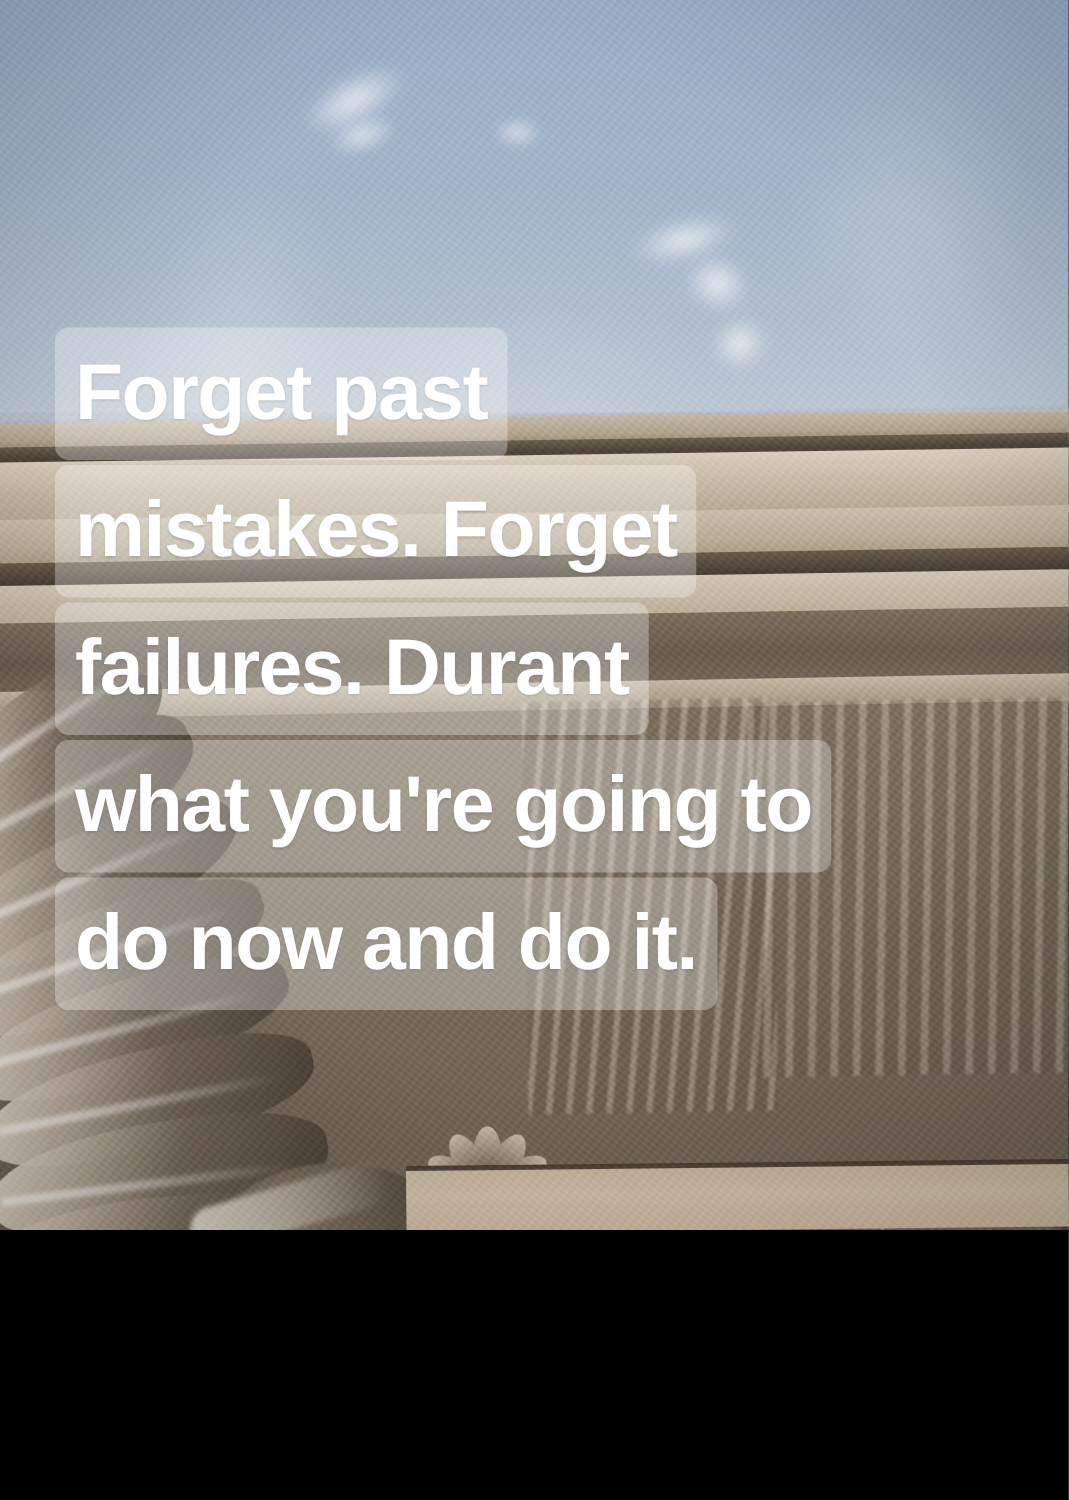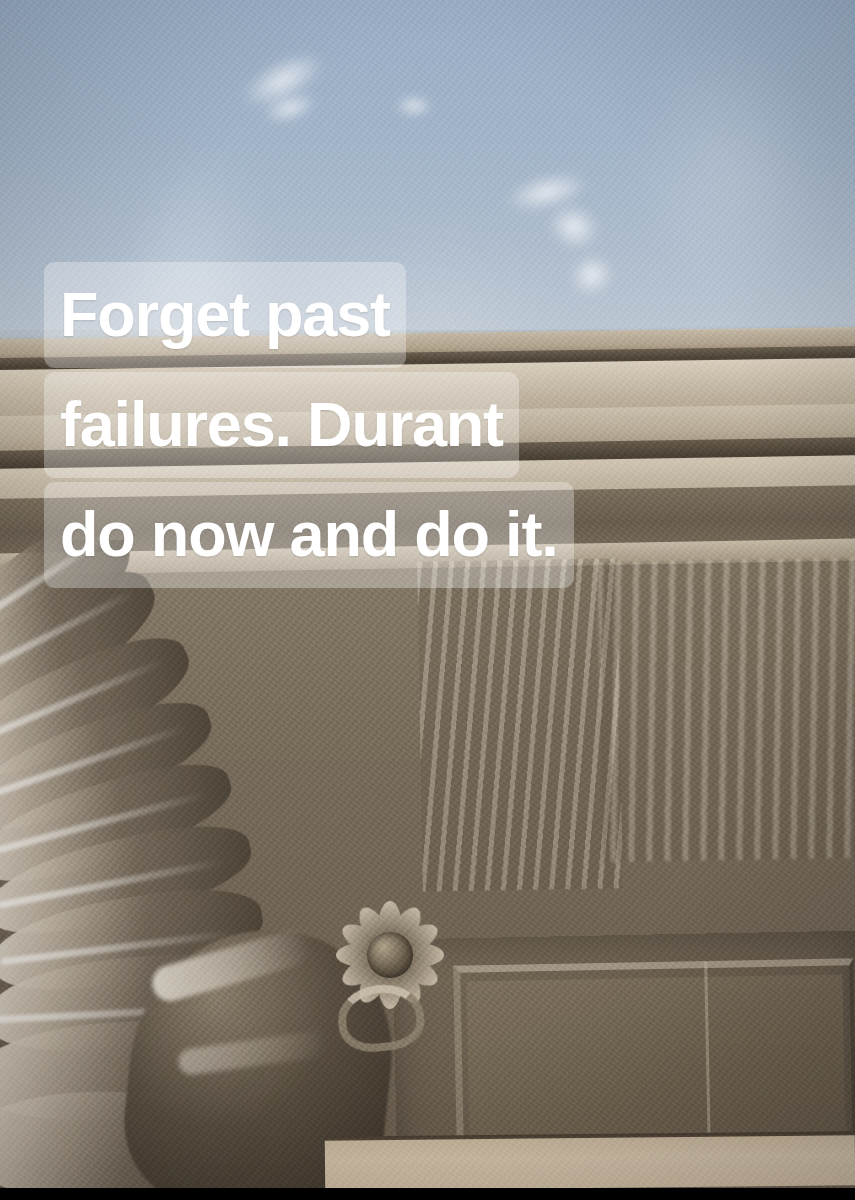--- a/index.html
+++ b/index.html
@@ -2,21 +2,21 @@
 <html><head>
 <meta charset="utf-8">
 <title>Quote Card</title>
 <style>
   * { margin:0; padding:0; box-sizing:border-box; }
   html,body { background:#000; }
 
   .card {
     position:relative;
     width:855px;
-    height:1188px;
+    height:984px;
     overflow:hidden;
     font-family:"Liberation Sans", sans-serif;
     -webkit-font-smoothing:antialiased;
   }
 
   
   .photo { position:absolute; inset:0; overflow:hidden; }
 
   
   .sky {
@@ -383,17 +383,19 @@
     <div class="bottom-strip-edge"></div>
     <div class="bottom-strip"></div>
 
     <div class="warmth"></div>
     <div class="grain"></div>
     <div class="vignette"></div>
   </div>
 
   <div class="quote">
     <span class="qline">Forget past</span>
+    <span class="qline">mistakes. Forget</span>
     <span class="qline">failures. Durant</span>
+    <span class="qline">what you're going to</span>
     <span class="qline">do now and do it.</span>
   </div>
 
 </div>
 
 </body></html>

